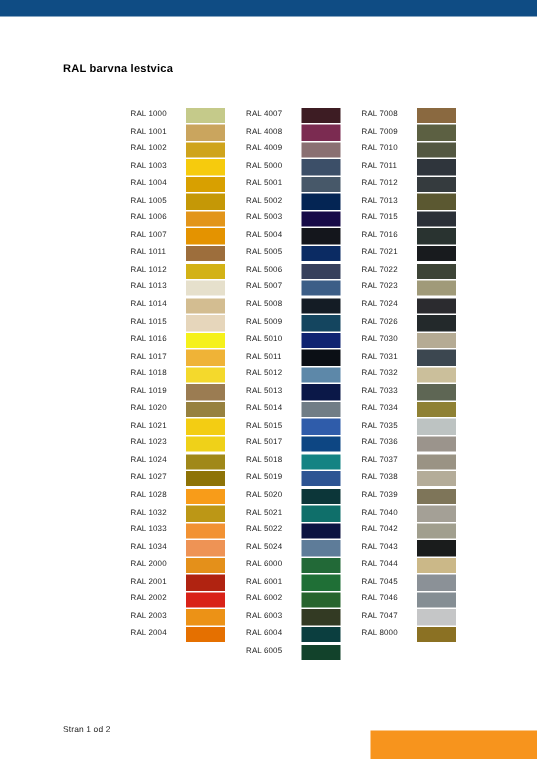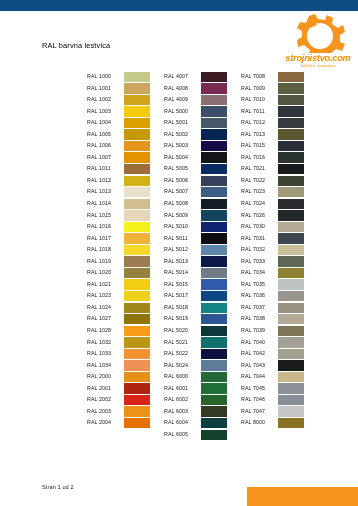--- a/index.html
+++ b/index.html
@@ -44,21 +44,21 @@
     font-size: 4.2px;
     color: #f39200;
     letter-spacing: 0.1px;
     line-height: 6px;
     white-space: nowrap;
   }
   #page-title {
     position: absolute;
     top: 41px; left: 42px;
     font-size: 7.4px;
-    font-weight: normal;
+    font-weight: bold;
     color: #000000;
     letter-spacing: 0.15px;
   }
   #columns {
     position: absolute;
     top: 71px; left: 86px;
     display: flex;
     gap: 13px;
   }
   .col { display: flex; flex-direction: column; }
@@ -96,31 +96,20 @@
     background: #f7941d;
   }
 </style>
 </head>
 <body>
 
 <div id="page">
 
   <div id="top-bar"></div>
 
-  <div id="logo">
-    <div id="logo-mark">
-      <svg width="58" height="40" viewBox="0 0 58 40" aria-hidden="true">
-        <path d="M20 3 L26 1 L29 6 L36 7 L38 2 L44 5 L43 11 L49 15 L54 12 L56 19 L51 22 L51 29 L56 31 L53 38 L47 36 L42 40 L43 45 L36 46 L34 41 L27 41 L25 46 L19 43 L21 37 L15 32 L9 34 L8 27 L13 24 L13 18 L8 15 L11 9 L17 10 Z" fill="#f7941d"></path>
-        <circle cx="31" cy="23" r="13" fill="#ffffff"></circle>
-        <path d="M18 9 L24 6 L28 12 L21 15 Z" fill="#f7941d"></path>
-      </svg>
-    </div>
-    <div id="logo-name">strojnistvo.com</div>
-    <div id="logo-tagline">križišče strojnikov</div>
-  </div>
 
   <div id="page-title">RAL barvna lestvica</div>
 
   <div id="columns">
       <div class="col">
         <div class="row">
           <span class="ral-code">RAL 1000</span>
           <span class="swatch" style="background: rgb(197, 202, 138);"></span>
         </div>
         <div class="row">

